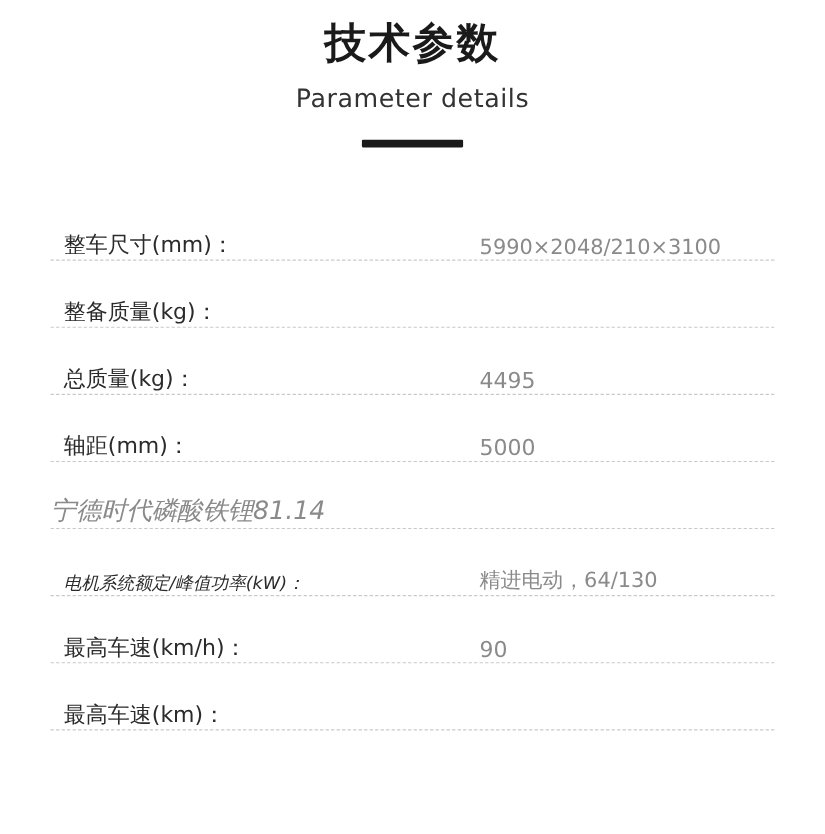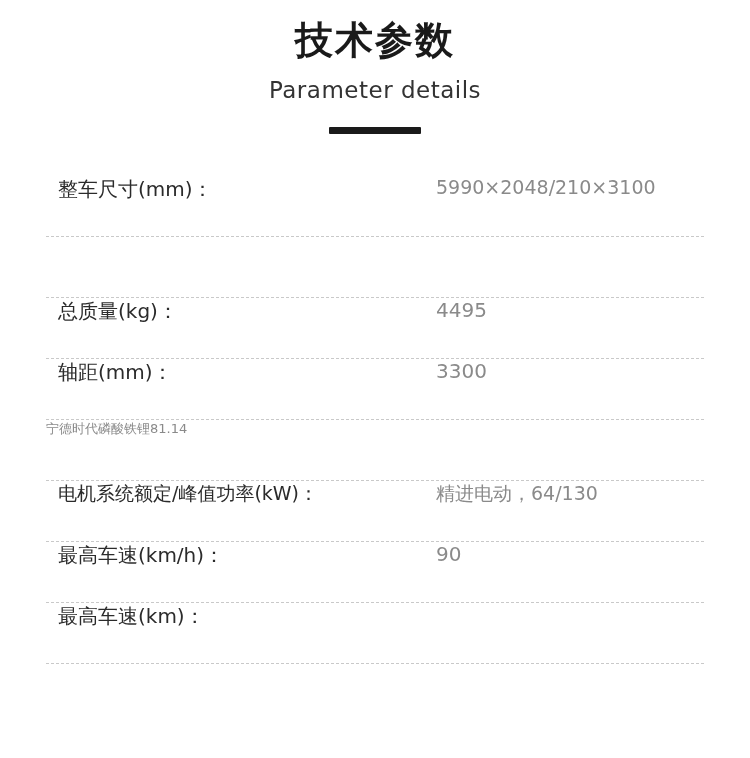--- a/index.html
+++ b/index.html
@@ -45,21 +45,21 @@
     background: #1a1a1a;
     margin: 24px auto 0 auto;
     border-radius: 1px;
   }
   .spec-table {
     margin: 42px 46px 0 46px;
     width: 658px;
   }
   .spec-row {
     display: flex;
-    align-items: flex-start;
+    align-items: flex-end;
     height: 61px;
     border-bottom: 1px dashed #c9c9c9;
     box-sizing: border-box;
   }
   .spec-row:first-child {
     border-top: none;
   }
   .spec-label {
     width: 390px;
     flex: 0 0 390px;
@@ -71,22 +71,22 @@
     box-sizing: border-box;
   }
   .spec-value {
     flex: 1 1 auto;
     font-size: 20px;
     color: #8a8a8a;
     font-family: "DejaVu Sans", sans-serif;
     white-space: nowrap;
   }
   .row-0 .spec-value { font-size: 19px; }
-  .row-4 .spec-value { font-size: 13px; }
-  .row-5 .spec-label { font-size: 19px; }
+  .row-4 .spec-value { font-size: 23px; font-style: italic; }
+  .row-5 .spec-label { font-size: 16px; font-style: italic; }
   .row-5 .spec-value { font-size: 19px; }
 </style>
 </head>
 <body>
 
 <div class="page">
 
   <div class="header">
     <div class="title-cn">技术参数</div>
     <div class="title-en">Parameter details</div>
@@ -94,30 +94,31 @@
   </div>
 
   <div class="spec-table">
 
     <div class="spec-row row-0">
       <div class="spec-label">整车尺寸(mm)：</div>
       <div class="spec-value">5990×2048/210×3100</div>
     </div>
 
     <div class="spec-row row-1">
+      <div class="spec-label">整备质量(kg)：</div>
     </div>
 
     <div class="spec-row row-2">
       <div class="spec-label">总质量(kg)：</div>
       <div class="spec-value">4495</div>
     </div>
 
     <div class="spec-row row-3">
       <div class="spec-label">轴距(mm)：</div>
-      <div class="spec-value">3300</div>
+      <div class="spec-value">5000</div>
     </div>
 
     <div class="spec-row row-4">
       <div class="spec-value">宁德时代磷酸铁锂81.14</div>
     </div>
 
     <div class="spec-row row-5">
       <div class="spec-label">电机系统额定/峰值功率(kW)：</div>
       <div class="spec-value">精进电动，64/130</div>
     </div>

